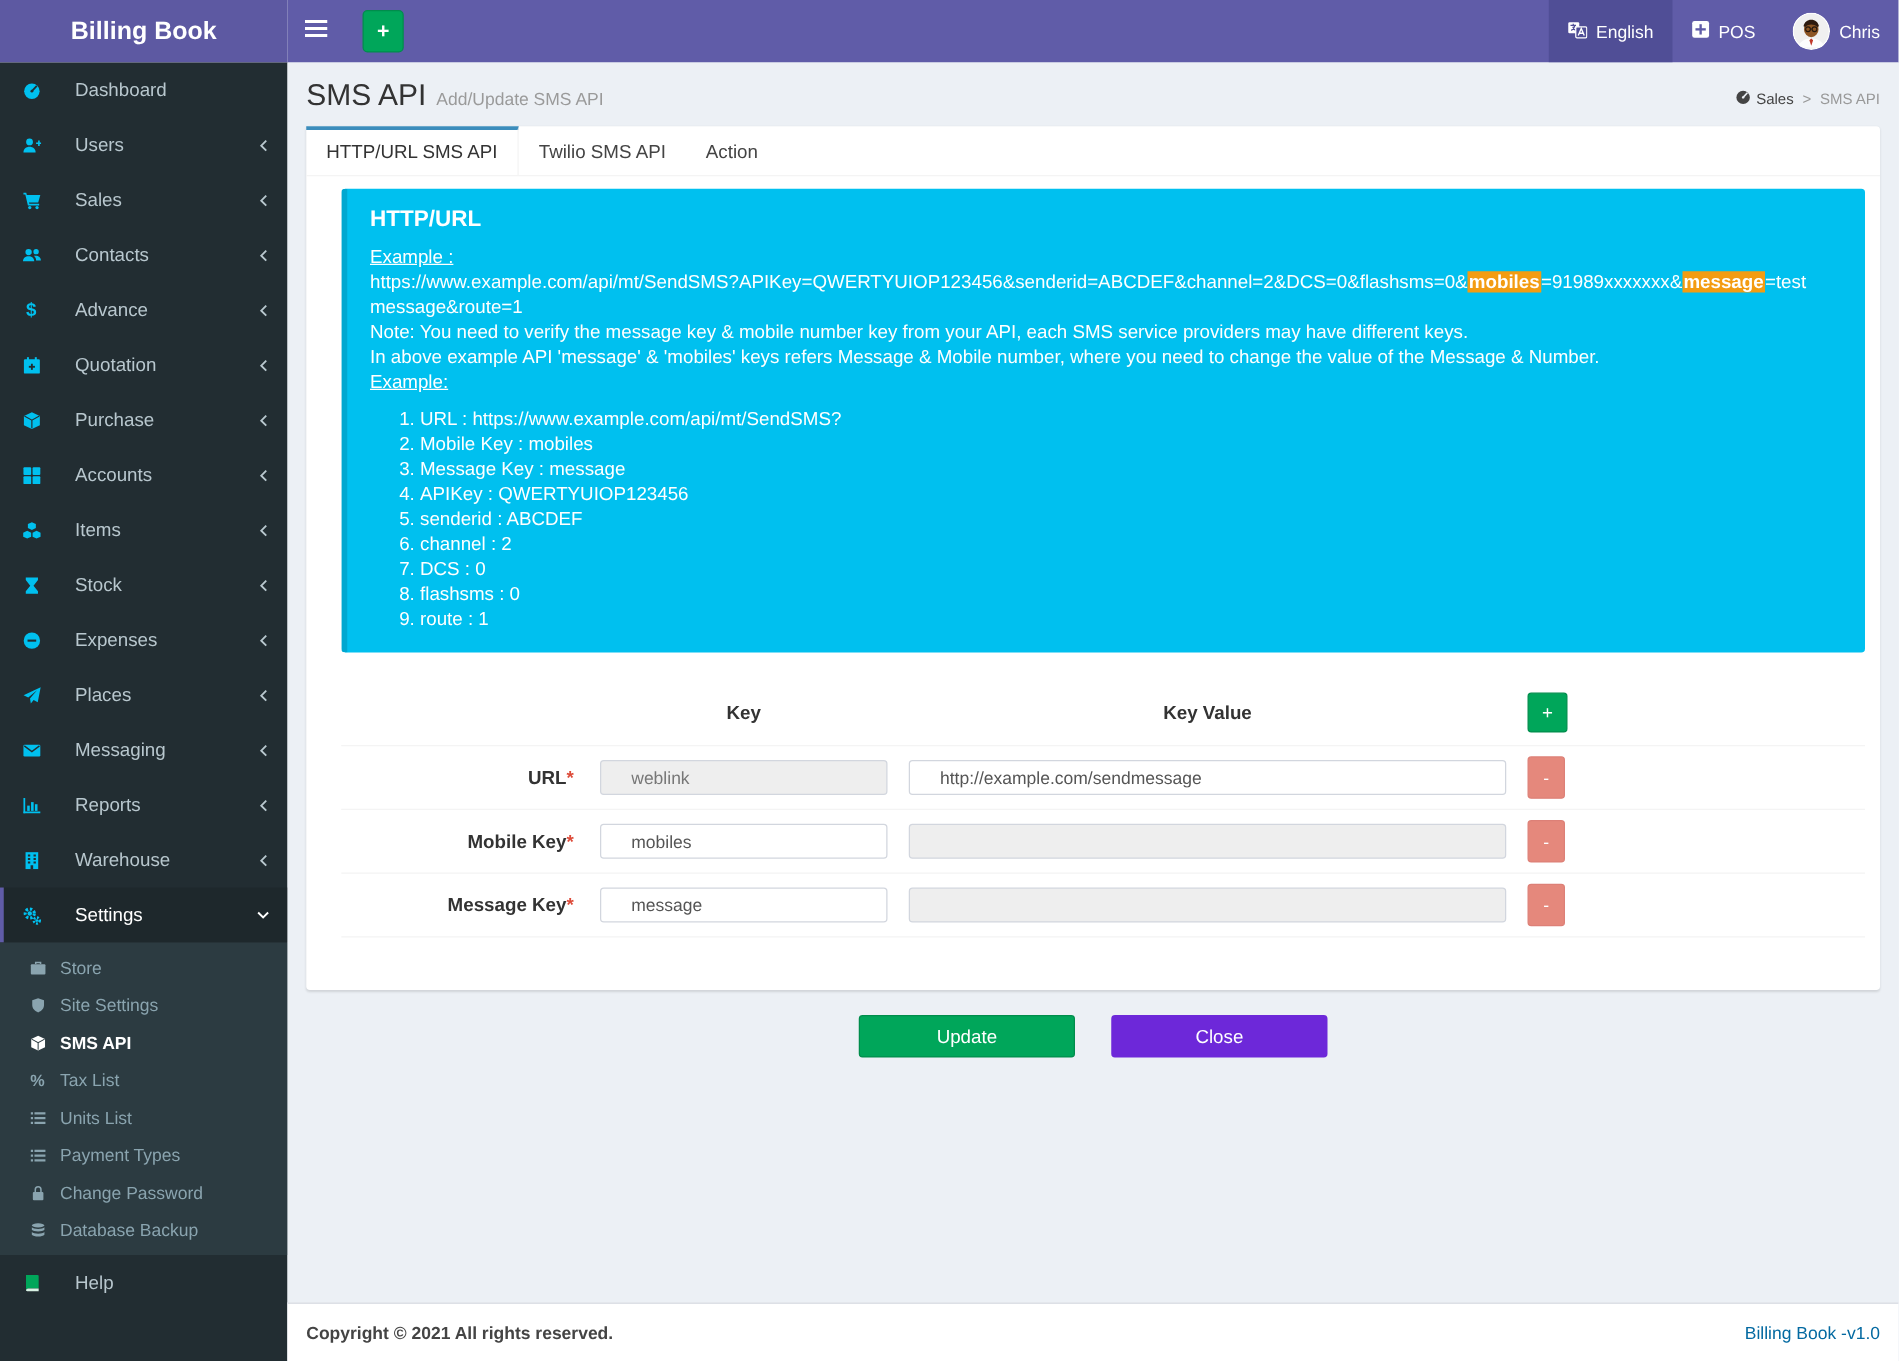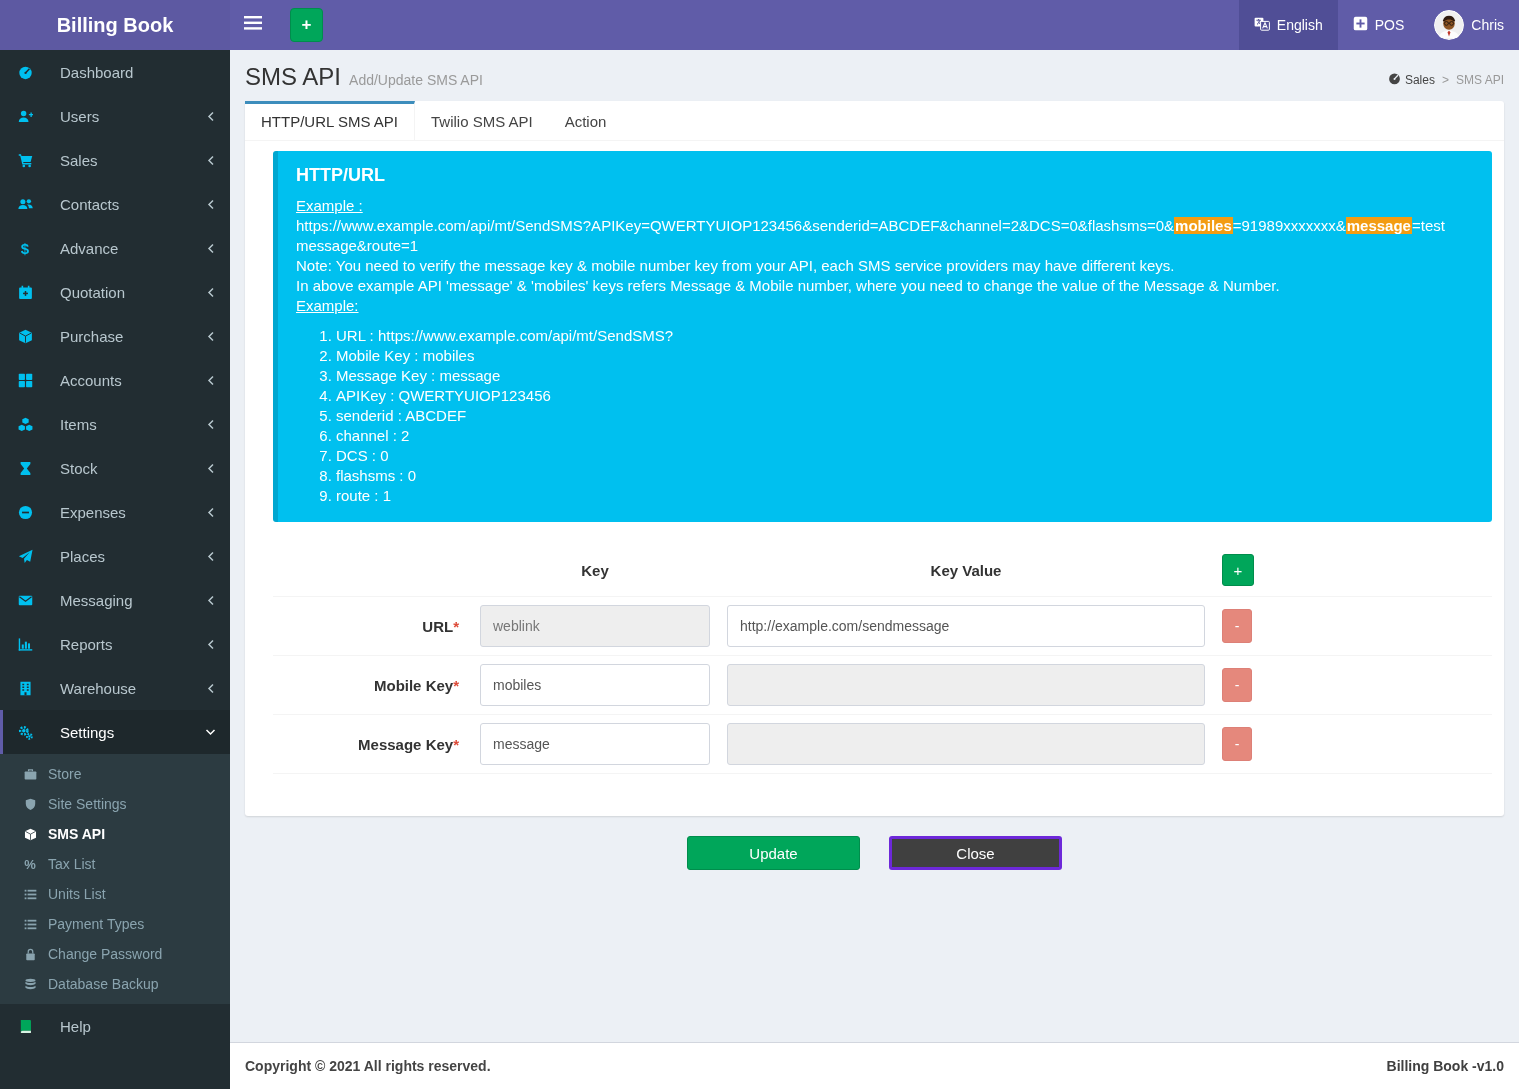--- a/index.html
+++ b/index.html
@@ -59,33 +59,33 @@
   .callout ol li { padding: 0; }
 
   .kv-table { margin-top: 26px; }
   .kv-head, .kv-row { display: grid; grid-template-columns: 190px 230px 478px 32px; column-gap: 17px; align-items: center; }
   .kv-head { padding: 6px 0 10px; }
   .kv-head .h { text-align: center; font-weight: bold; font-size: 15px; color: #333; }
   .kv-row { border-top: 1px solid #f4f4f4; padding: 8px 0; }
   .kv-row:last-child { border-bottom: 1px solid #f4f4f4; }
   .row-label { text-align: right; font-weight: bold; font-size: 15px; color: #333; padding-right: 4px; }
   .req { color: #dd4b39; }
-  .form-control { height: 42px; width: 100%; border: 1px solid #d2d6de; border-radius: 3px; padding: 6px 12px; font-size: 14px; color: #555; font-family: "Liberation Sans", sans-serif; background: #fff; }
+  .form-control { height: 28px; width: 100%; border: 1px solid #d2d6de; border-radius: 3px; padding: 6px 24px; font-size: 14px; color: #555; font-family: "Liberation Sans", sans-serif; background: #fff; }
   .form-control:disabled { background: #eee; color: #777; }
   .plus-btn { width: 32px; height: 32px; background: #00a65a; border: 1px solid #008d4c; border-radius: 3px; color: #fff; font-size: 15px; cursor: pointer; padding: 0; }
   .minus-btn { width: 30px; height: 34px; background: #e5887c; border: 1px solid #dd8077; border-radius: 3px; color: #fff; font-size: 14px; cursor: pointer; padding: 0; }
 
   .actions { display: flex; justify-content: center; gap: 29px; margin-top: 20px; }
   .btn { width: 173px; height: 34px; border-radius: 3px; color: #fff; font-size: 15px; cursor: pointer; font-family: "Liberation Sans", sans-serif; }
   .btn-update { background: #00a65a; border: 1px solid #008d4c; }
-  .btn-close { background: #404040; border: 3px solid #6d28d9; }
+  .btn-close { background: #6d28d9; border: 3px solid #6d28d9; }
 
   .footer { margin-top: auto; background: #fff; border-top: 1px solid #d2d6de; padding: 15px; display: flex; justify-content: space-between; font-size: 14px; }
   .footer .left { font-weight: bold; color: #444; }
-  .footer .right { font-weight: bold; color: #404040; }
+  .footer .right { font-weight: normal; color: #0369a1; }
 </style>
 </head>
 <body>
 
 <div class="app">
 
   <div class="header">
     <div class="logo">
       <span>Billing Book</span>
     </div>

